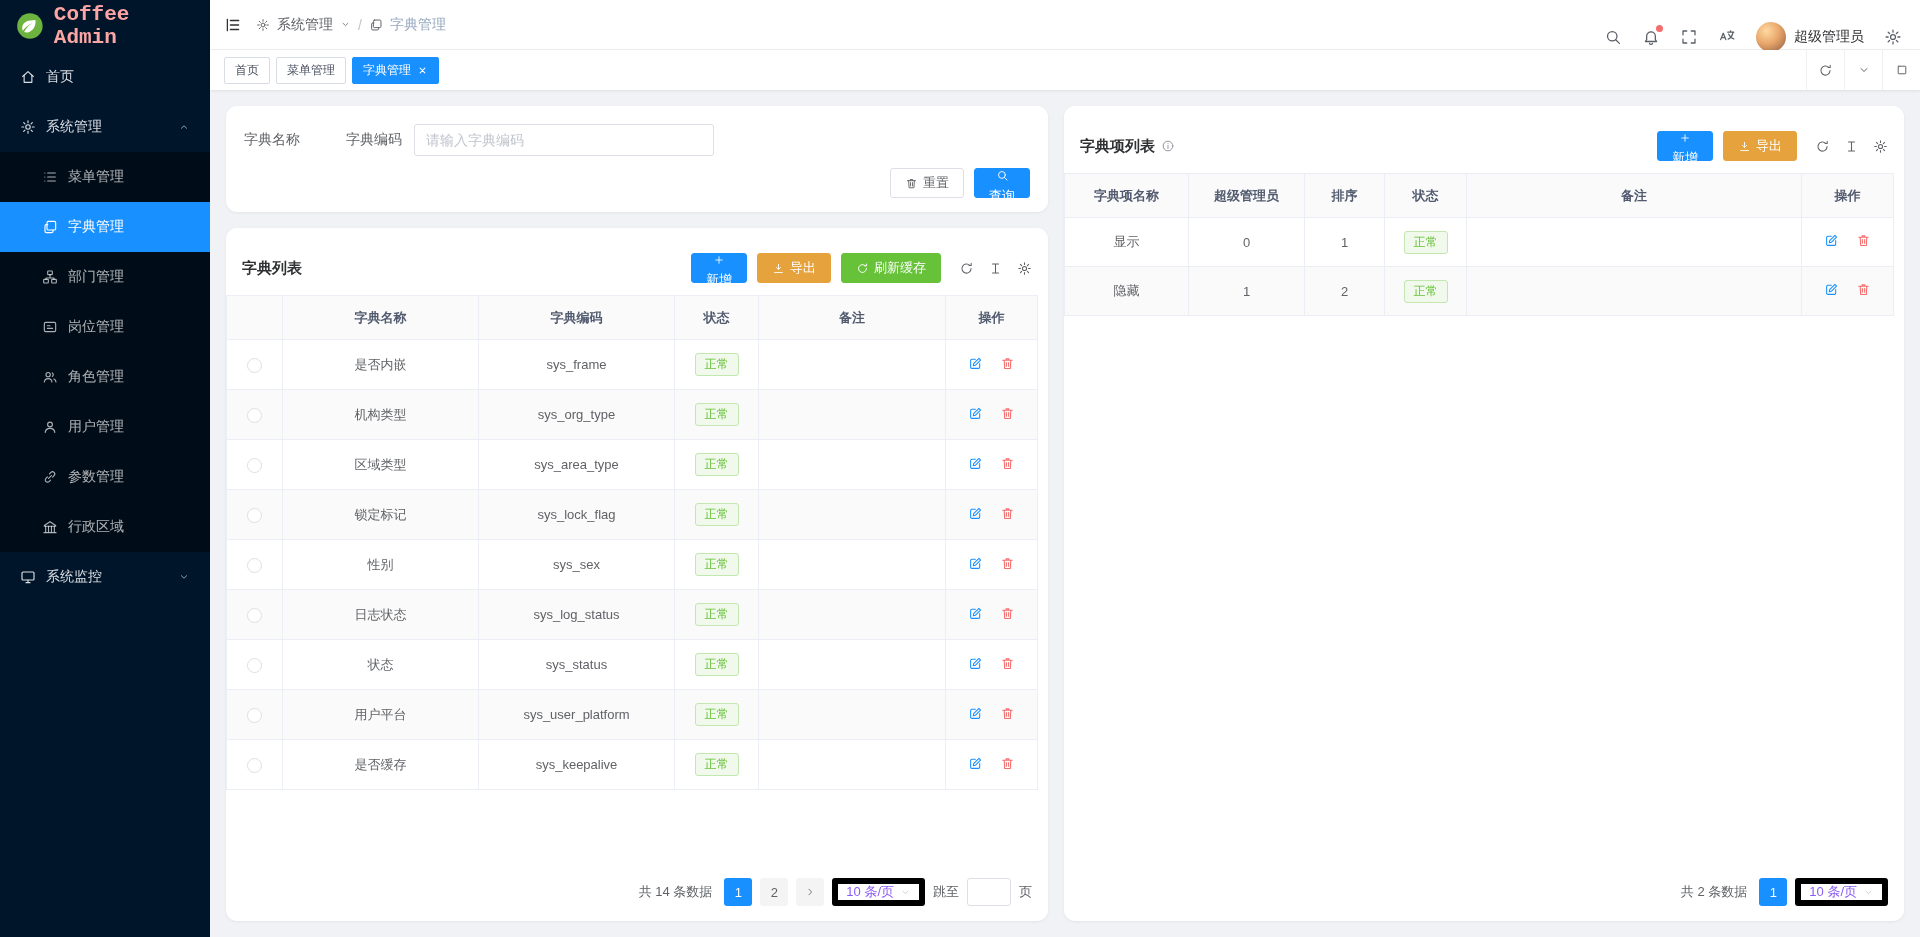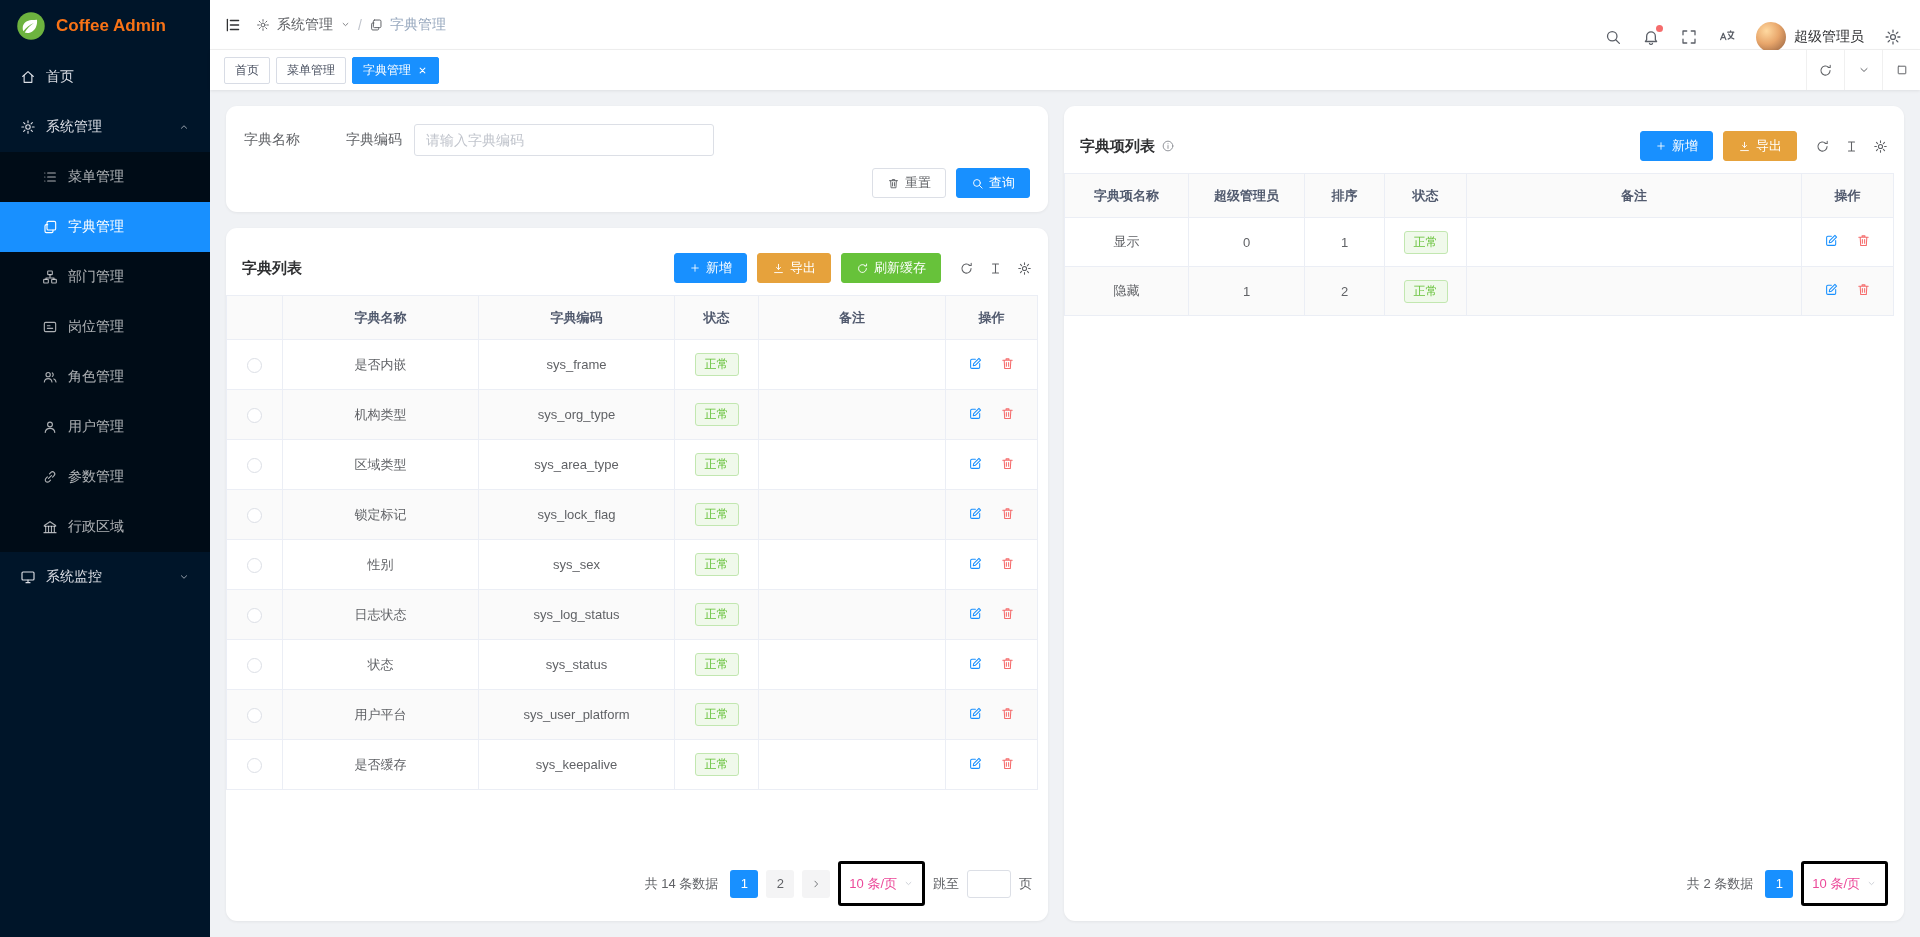--- a/index.html
+++ b/index.html
@@ -11,21 +11,21 @@
   
   .ico { width:16px; height:16px; fill:none; stroke:currentColor; stroke-width:1.7;
     stroke-linecap:round; stroke-linejoin:round; flex-shrink:0; display:inline-block; vertical-align:middle; }
   .s12 { width:12px; height:12px; } .s13{ width:13px; height:13px; }
   .s14 { width:14px; height:14px; } .s15{ width:15px; height:15px; }
   .s18 { width:18px; height:18px; } .s11{ width:11px; height:11px; }
 
   
   .sidebar { width:210px; flex-shrink:0; background:#001529; display:flex; flex-direction:column; }
   .logo { height:52px; display:flex; align-items:center; gap:10px; padding:0 16px;
-    color:#f97316; font-weight:bold; font-size:17px; cursor:pointer; }
+    color:#fca5a5; font-weight:bold; font-size:21px; cursor:pointer;font-family:Liberation Mono, monospace; }
   .leaf { width:30px; height:30px; }
   .menu { flex:1; overflow:hidden; }
   .menu-item { height:50px; display:flex; align-items:center; gap:10px; padding:0 20px;
     color:#dcdfe6; font-size:14px; cursor:pointer; white-space:nowrap; }
   .menu-item .arrow { margin-left:auto; opacity:.8; }
   .submenu { background:#000c17; }
   .submenu .menu-item { padding-left:42px; color:rgba(255,255,255,.68); }
   .submenu .menu-item.active { background:#1890ff; color:#fff; }
 
   
@@ -69,21 +69,21 @@
   .field label { color:#606266; white-space:nowrap; }
   .field input { width:300px; height:32px; border:1px solid #dcdfe6; border-radius:3px;
     padding:0 11px; font-size:14px; color:#303133; outline:none; font-family:inherit; }
   .field input::placeholder { color:#c0c4cc; }
   .search-actions { display:flex; justify-content:flex-end; gap:10px; margin-top:12px; }
 
   
   .btn { height:30px; padding:0 14px; border-radius:3px; border:1px solid #dcdfe6;
     background:#fff; color:#606266; font-size:13px; display:inline-flex;
     align-items:center; gap:5px; cursor:pointer; font-family:inherit; white-space:nowrap; }
-  .btn-primary { background:#1890ff; border-color:#1890ff; color:#fff; }
+  .btn-primary { background:#1890ff; border-color:#1890ff; color:#fff;flex-direction:column; }
   .btn-warning { background:#e6a23c; border-color:#e6a23c; color:#fff; }
   .btn-success { background:#67c23a; border-color:#67c23a; color:#fff; }
 
   
   .list-card { flex:1; min-height:0; display:flex; flex-direction:column; }
   .card-head { display:flex; align-items:center; gap:8px; padding:25px 16px 12px; }
   .card-title { font-size:15px; font-weight:bold; color:#303133; display:flex; align-items:center; gap:6px; }
   .head-actions { margin-left:auto; display:flex; align-items:center; gap:10px; }
   .tool-group { display:flex; align-items:center; gap:14px; margin-left:8px; color:#606266; }
   .tool { cursor:pointer; display:flex; align-items:center; }
@@ -108,22 +108,22 @@
 
   .op { cursor:pointer; display:inline-flex; align-items:center; margin:0 7px; }
   .op-edit { color:#1890ff; } .op-del { color:#f56c6c; }
 
   
   .card-foot { margin-top:auto; display:flex; align-items:center; justify-content:flex-end;
     gap:8px; padding:13px 16px 15px; font-size:13px; color:#606266; }
   .page-btn { min-width:28px; height:28px; padding:0 4px; border-radius:3px; background:#f4f4f5;
     display:inline-flex; align-items:center; justify-content:center; cursor:pointer; color:#606266; }
   .page-btn.active { background:#1890ff; color:#fff; }
-  .page-size { height:45px; border:3px solid #000000; border-radius:3px; padding:0 8px;
-    display:inline-flex; align-items:center; gap:6px; cursor:pointer; background:#fff; color:#ec4899; }
+  .page-size { height:28px; border:6px solid #000000; border-radius:3px; padding:0 8px;
+    display:inline-flex; align-items:center; gap:6px; cursor:pointer; background:#fff; color:#8b5cf6; }
   .page-size .ico { color:#c0c4cc; }
   .jump-input { width:44px; height:28px; border:1px solid #dcdfe6; border-radius:3px;
     outline:none; text-align:center; font-family:inherit; }
   .total-text { margin-right:4px; }
 </style>
 </head>
 <body>
 
 <svg aria-hidden="true" style="position:absolute;width:0;height:0;overflow:hidden">
   <defs>

